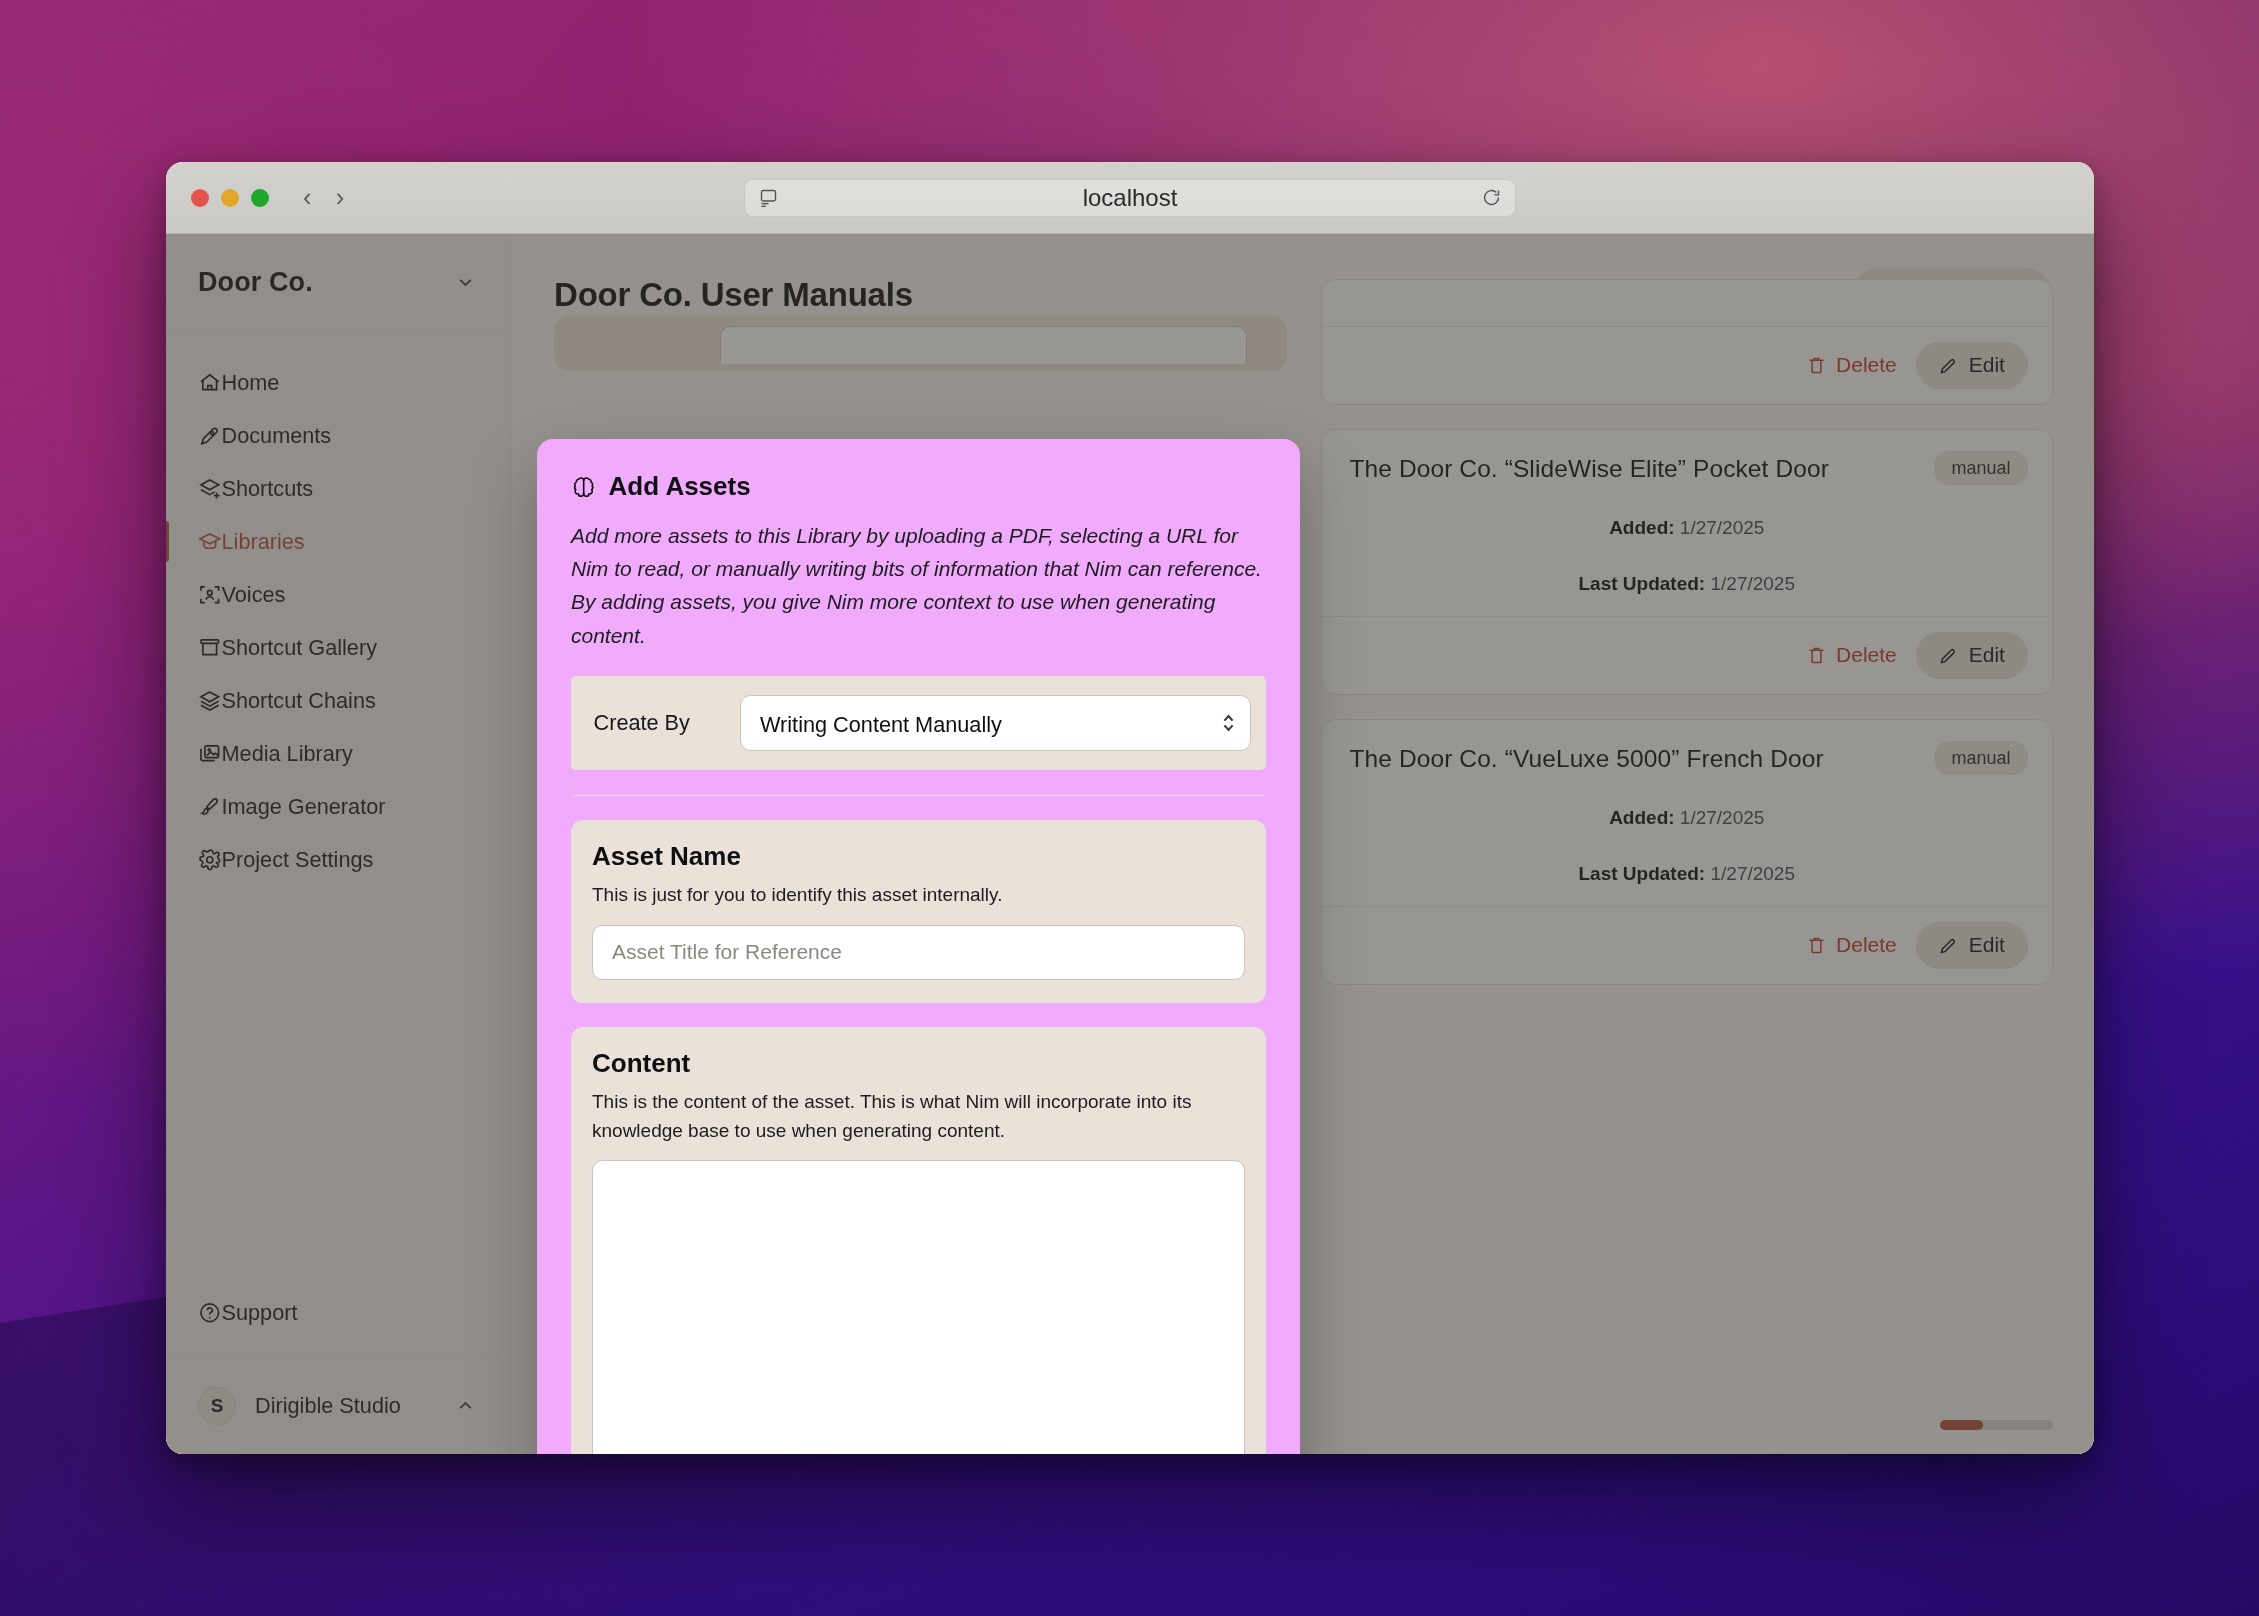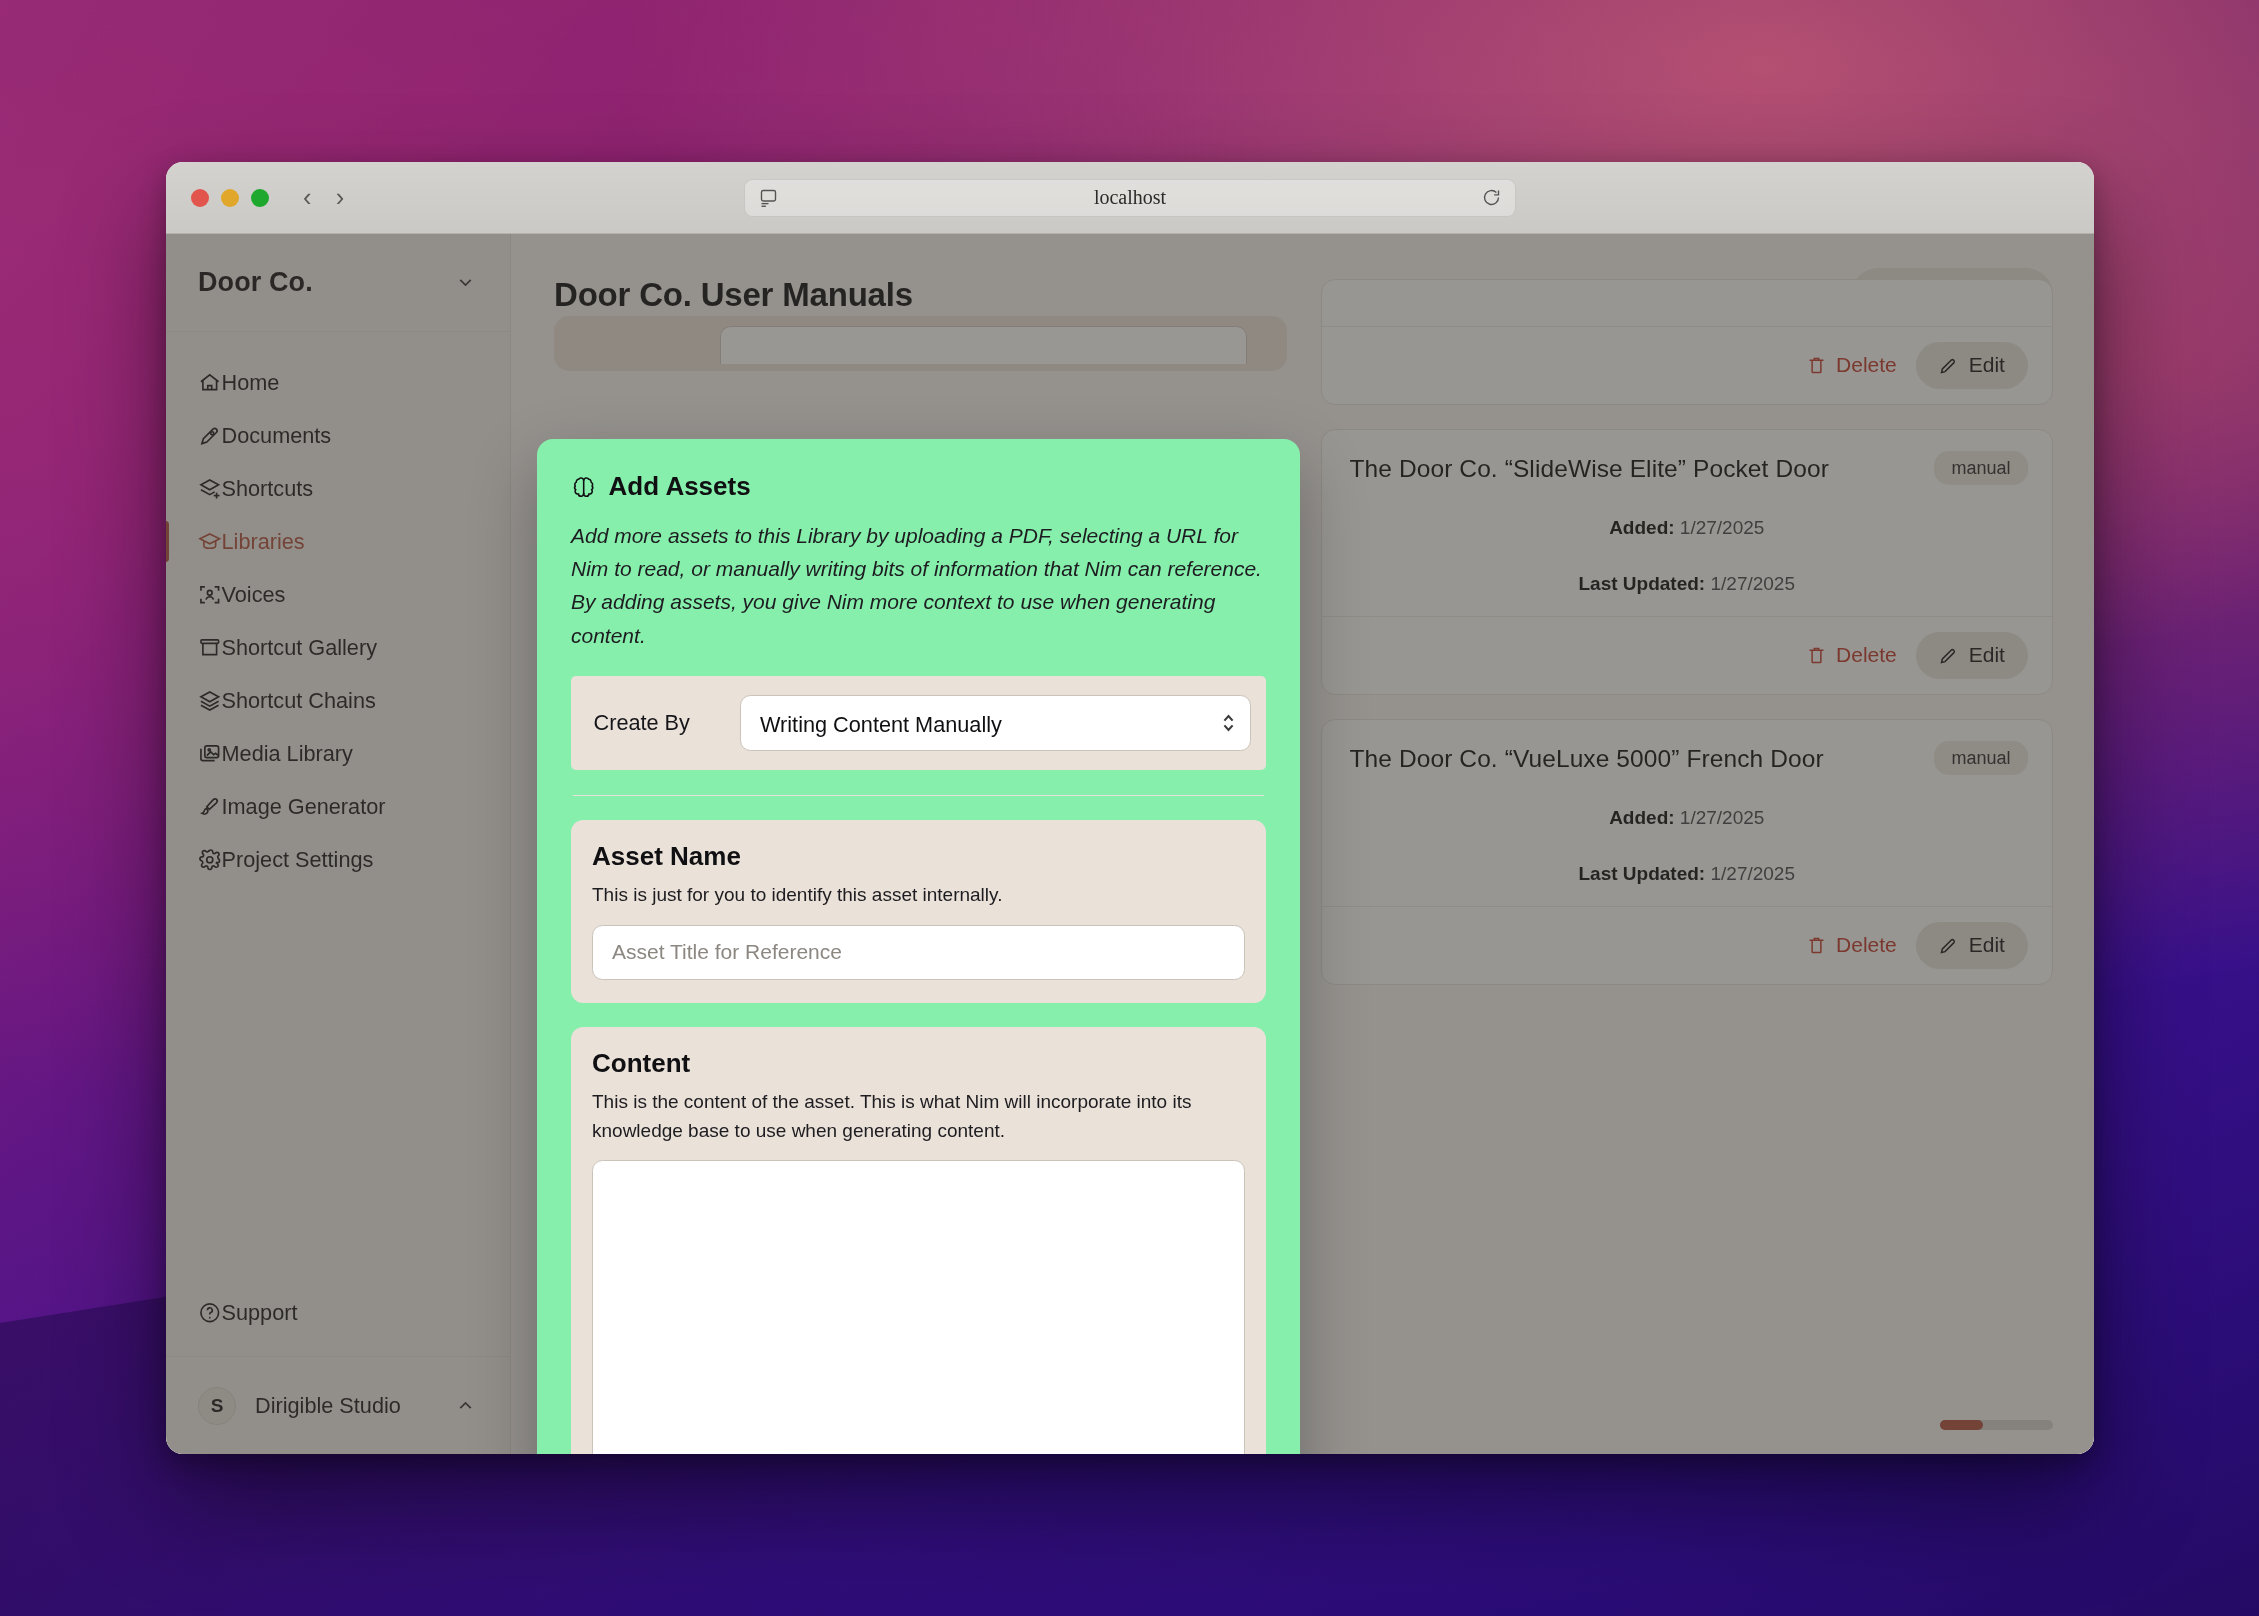--- a/index.html
+++ b/index.html
@@ -62,21 +62,21 @@
     position: absolute; left: 50%; transform: translateX(-50%);
     width: 772px; height: 38px;
     background: rgba(255,255,255,0.32);
     border: 0.9px solid rgba(0,0,0,0.10);
     border-radius: 8.5px;
     display: flex; align-items: center;
     padding: 0 13px;
   }
   .urlbar .url-text {
     flex: 1; text-align: center;
-    font-size: 20px; color: #2c2b29; font-family: Liberation Serif, serif;
+    font-size: 24px; color: #2c2b29;
   }
   .url-ic { width: 21px; height: 21px; opacity: .62; }
 
   
   .app { display: flex; height: calc(100% - 72px); background: #f4f2ef; position: relative; }
 
   
   .sidebar {
     width: 345px; flex: 0 0 345px;
     background: #f1efeb;
@@ -204,21 +204,21 @@
   
   .scrim {
     position: absolute; inset: 0;
     background: rgba(60,56,50,0.52);
     z-index: 5;
   }
   .modal {
     position: absolute; z-index: 6;
     left: 371px; top: 205px;
     width: 763px; height: 1049px;
-    background: #86efac;
+    background: #f0abfc;
     border-radius: 16px;
     box-shadow: 0 26px 66px rgba(0,0,0,0.28);
     padding: 32px 34px 28px 34px;
     overflow: hidden;
   }
   .modal-title {
     display: flex; align-items: center; gap: 12.2px;
     font-size: 26px; font-weight: 700; color: #101013;
   }
   .modal-title .ic { width: 25.4px; height: 25.4px; }

